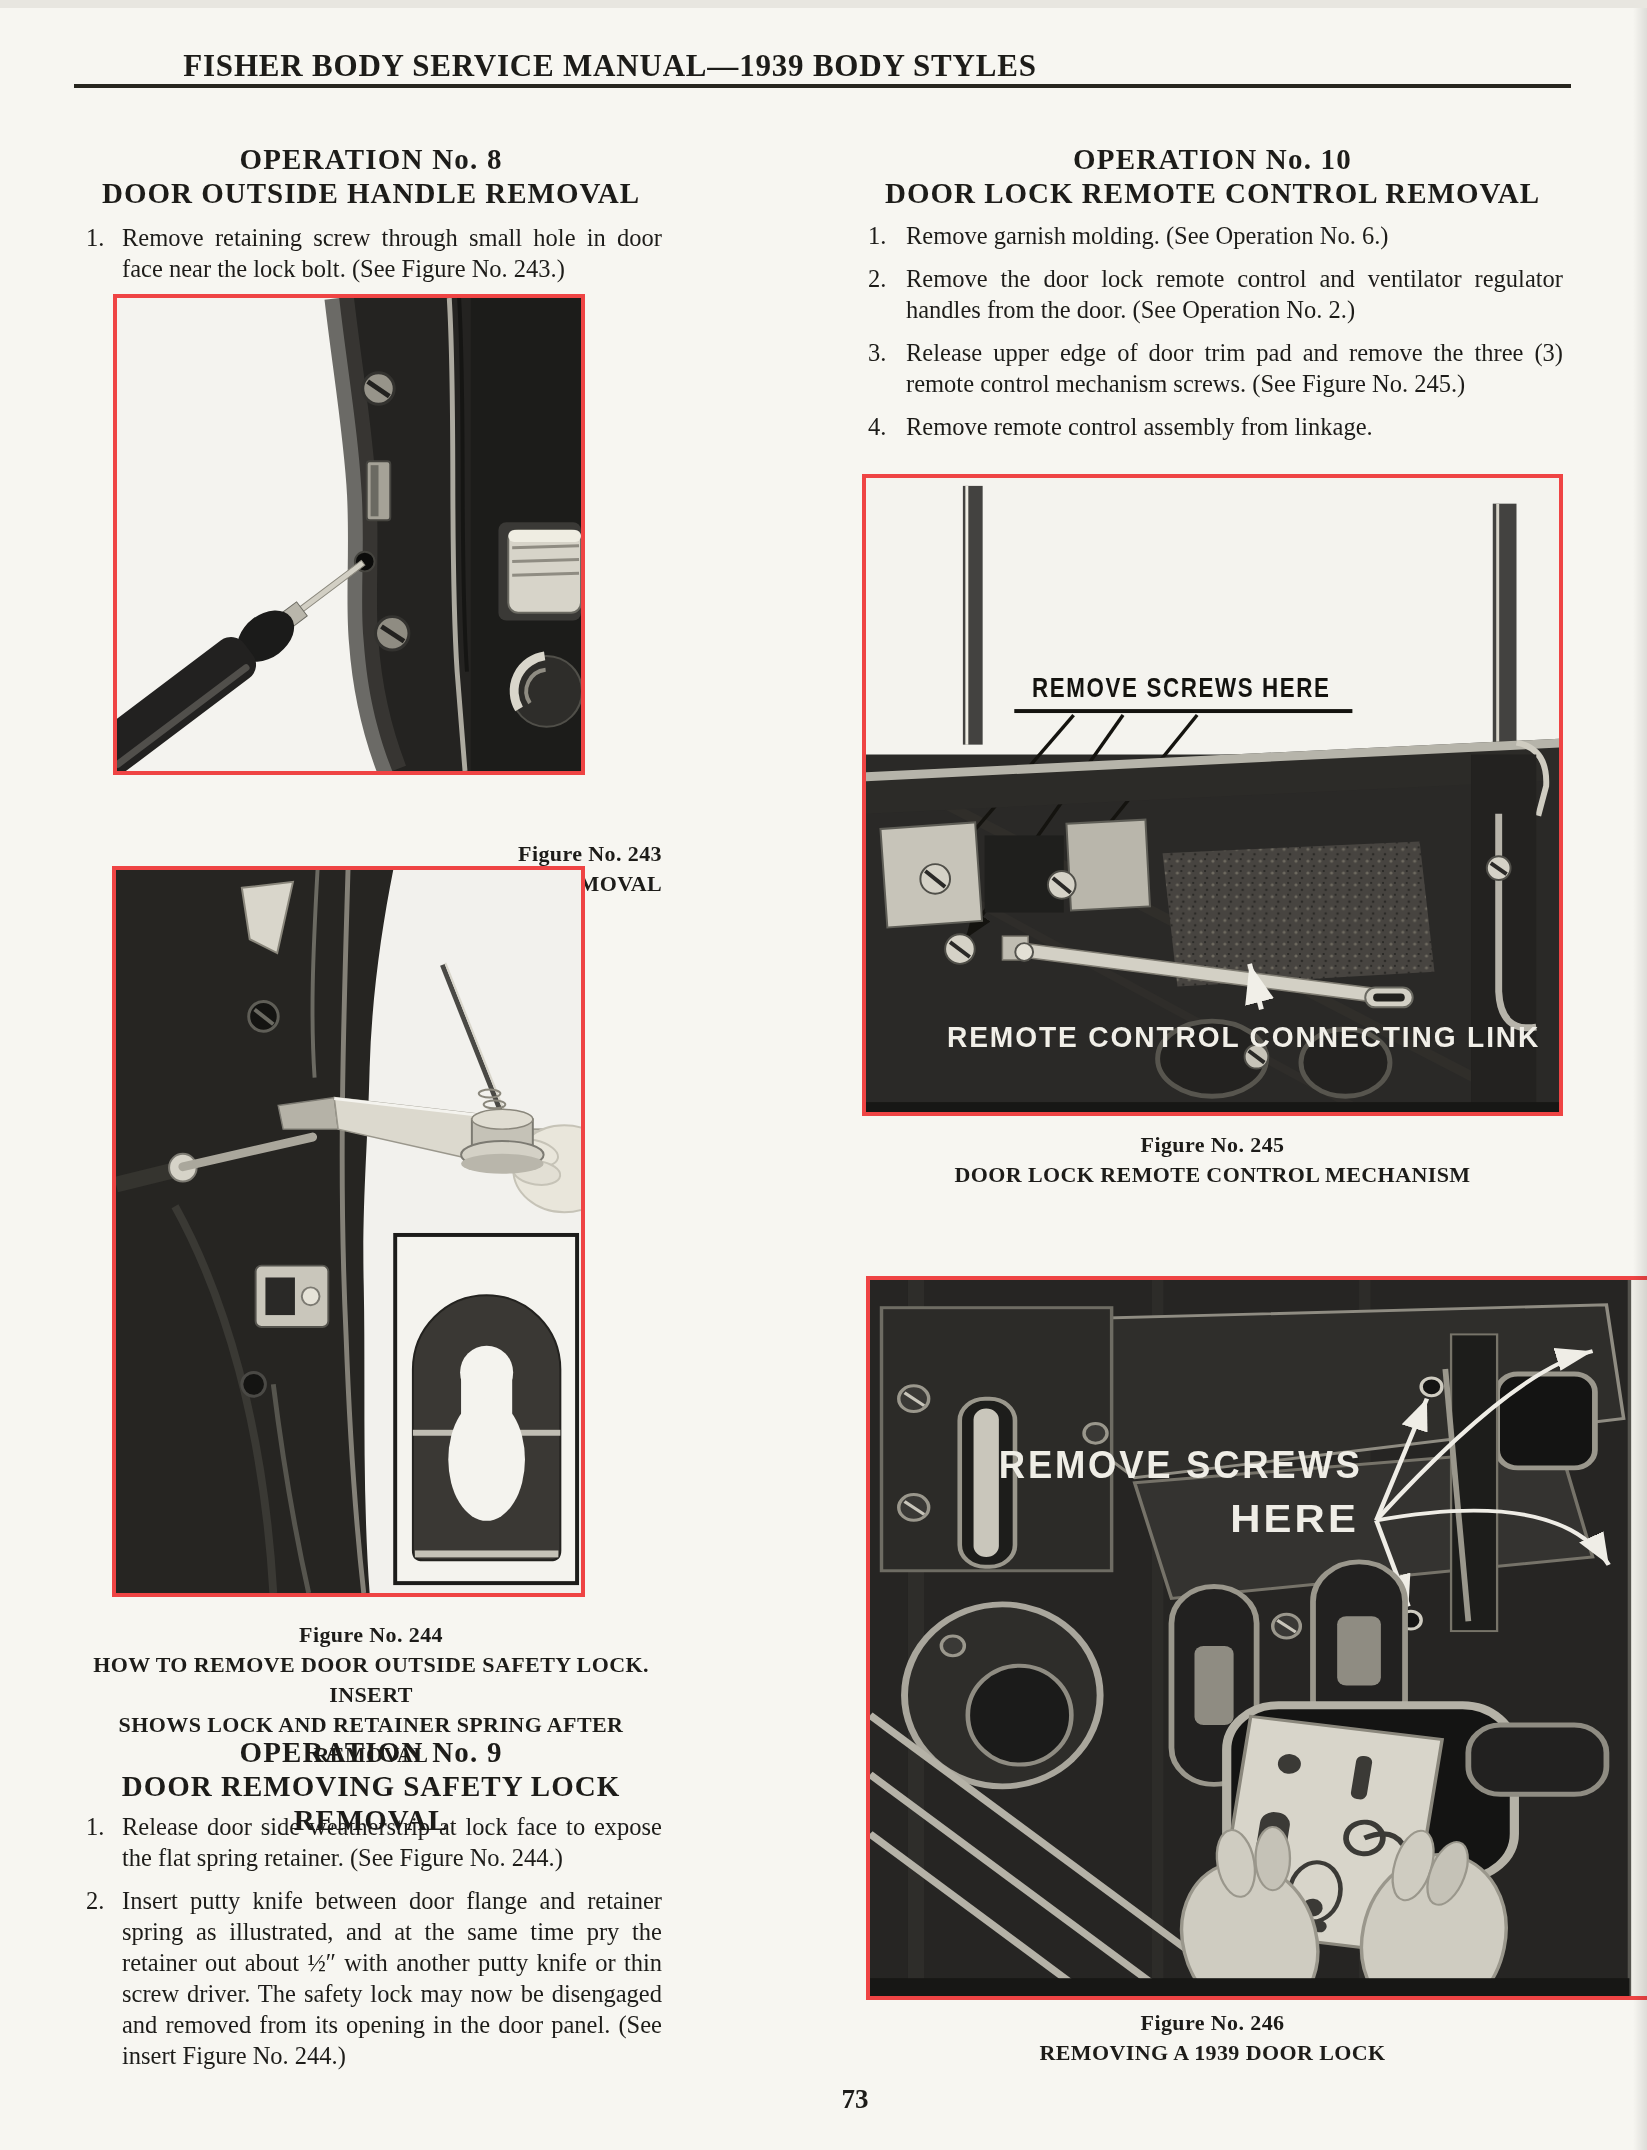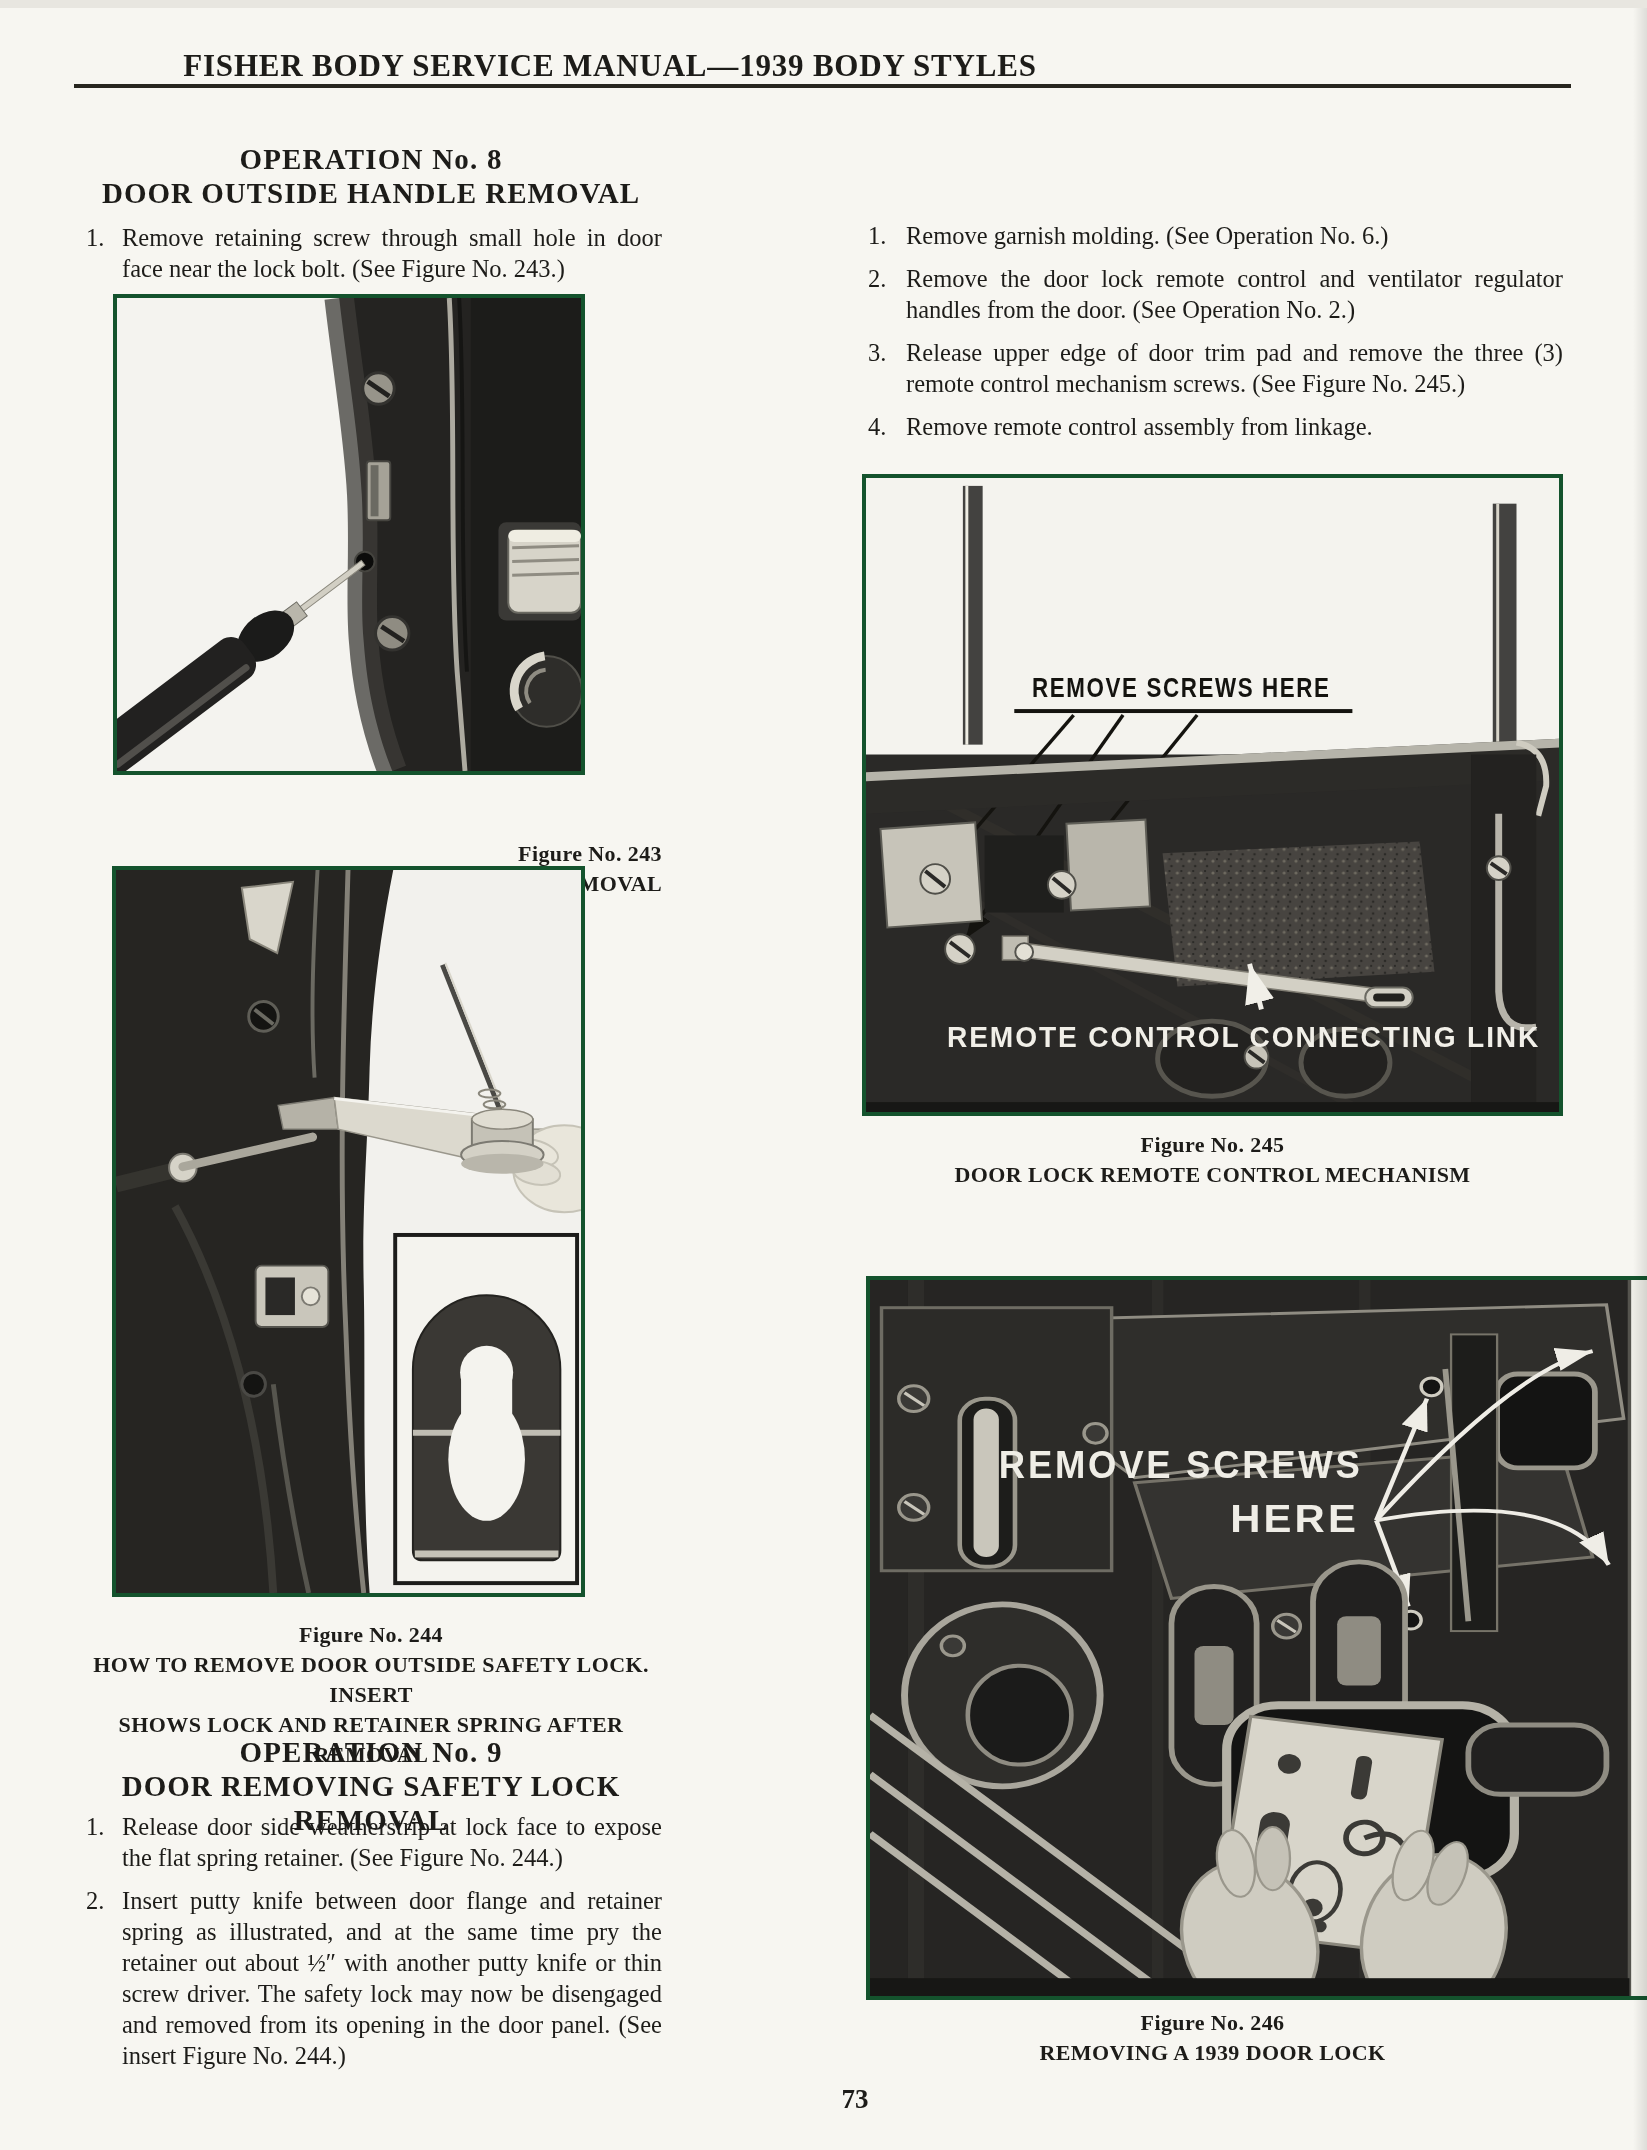--- a/index.html
+++ b/index.html
@@ -19,21 +19,21 @@
   }
   .header-rule{top:76px;left:74px;width:1497px;height:4px;background:#27261f;}
   .op-head{ text-align:center;font-weight:bold;font-size:29px;line-height:34px;letter-spacing:1.2px; }
   .op-head .sub{letter-spacing:1.0px;}
   .steps{font-size:24.5px;line-height:31px;}
   .step{display:flex;margin-bottom:12px;}
   .step-num{flex:0 0 44px;padding-left:6px;box-sizing:border-box;}
   .col-narrow .step-num{flex:0 0 42px;}
   .step-text{flex:1;text-align:justify;}
   .figure{
-    border:4px solid #14532d;background:#f4f3ef;box-sizing:border-box;
+    border:4px solid #ef4444;background:#f4f3ef;box-sizing:border-box;
   }
   .figure svg{display:block;width:100%;height:100%;}
   .caption{
     text-align:center;font-weight:bold;font-size:22px;line-height:30px;letter-spacing:.4px;
   }
   .page-number{top:2076px;left:0;width:1630px;text-align:center;font-weight:bold;font-size:27px;padding-left:40px;}
   
   .lx{left:80px;width:582px;}
   .rx{left:862px;width:701px;}
   svg text.photo-label{font-family:"Liberation Sans",sans-serif;font-weight:bold;}
@@ -186,20 +186,24 @@
     <div class="step">
       <div class="step-num">1.</div>
       <div class="step-text">Release door side weatherstrip at lock face to expose the flat spring retainer. (See Figure No. 244.)</div>
     </div>
     <div class="step">
       <div class="step-num">2.</div>
       <div class="step-text">Insert putty knife between door flange and retainer spring as illustrated, and at the same time pry the retainer out about ½″ with another putty knife or thin screw driver. The safety lock may now be disengaged and removed from its opening in the door panel. (See insert Figure No. 244.)</div>
     </div>
   </div>
 
+  <div class="abs op-head rx" style="top:134px;">
+    <div>OPERATION No. 10</div>
+    <div class="sub">DOOR LOCK REMOTE CONTROL REMOVAL</div>
+  </div>
 
   <div class="abs steps rx" style="top:212px;">
     <div class="step">
       <div class="step-num">1.</div>
       <div class="step-text">Remove garnish molding. (See Operation No. 6.)</div>
     </div>
     <div class="step">
       <div class="step-num">2.</div>
       <div class="step-text">Remove the door lock remote control and ventilator regulator handles from the door. (See Operation No. 2.)</div>
     </div>

